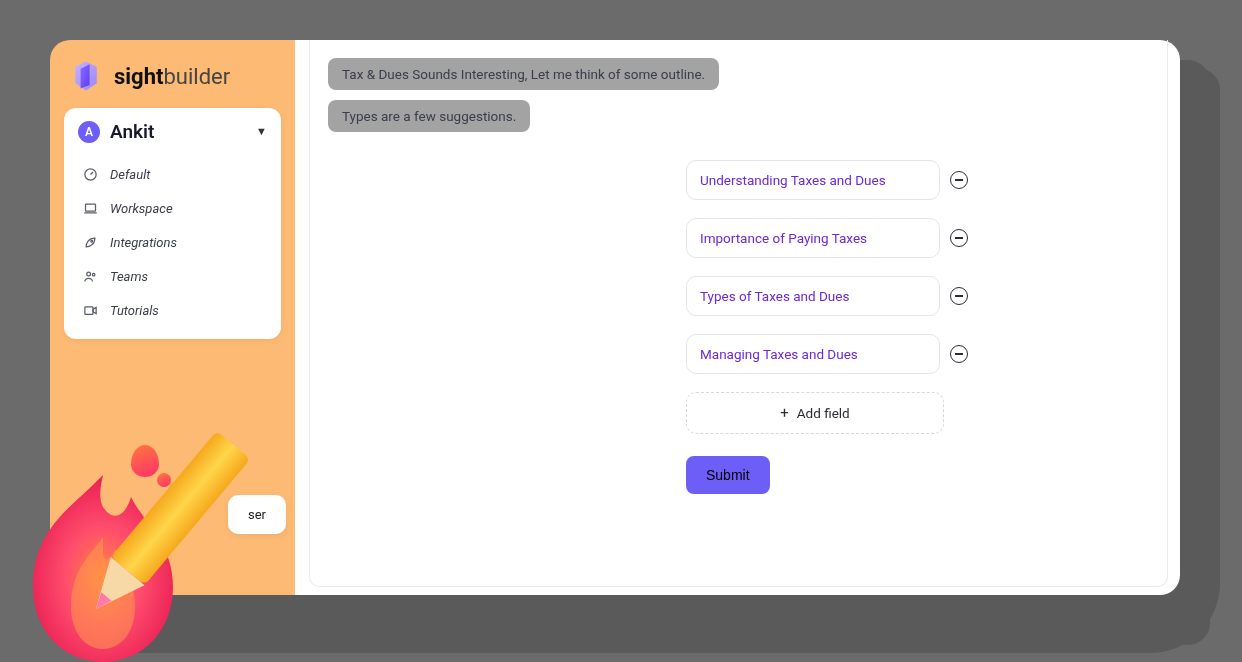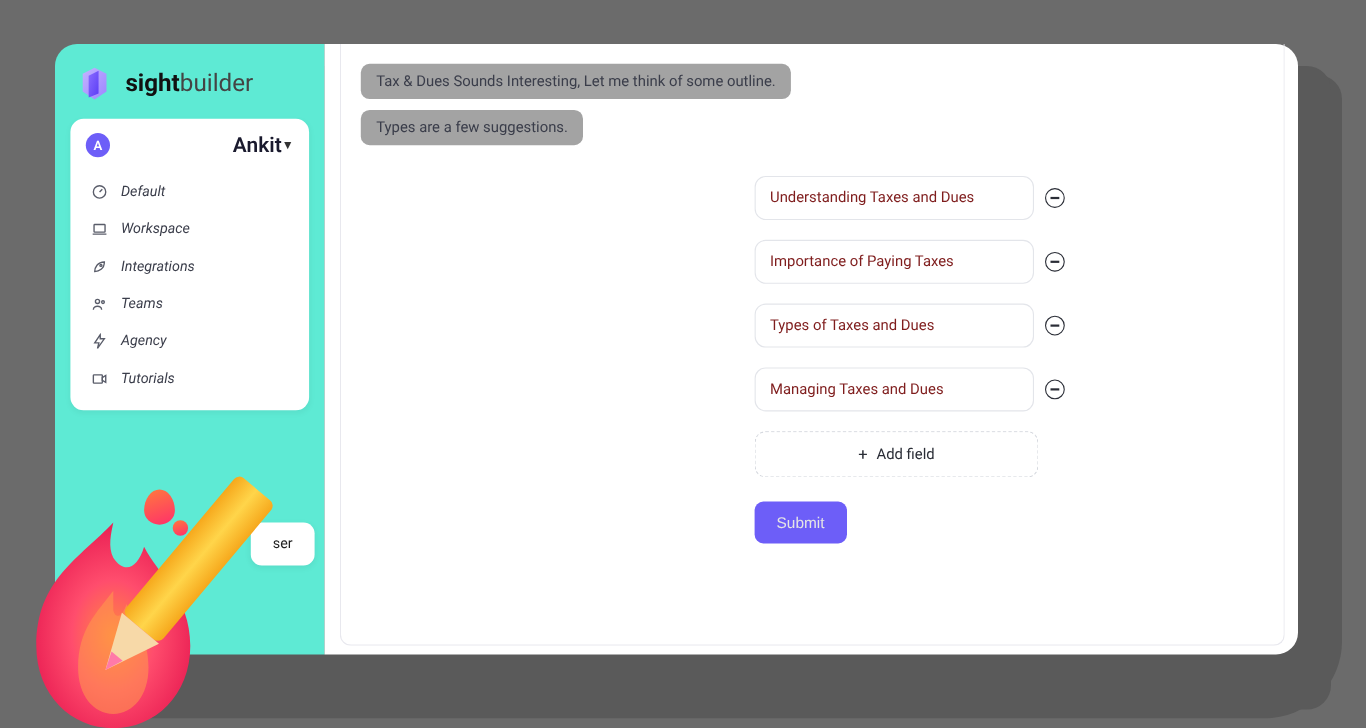--- a/index.html
+++ b/index.html
@@ -1,53 +1,53 @@
 <!DOCTYPE html>
 <html><head>
 <meta charset="utf-8">
 <style>
 * { margin: 0; padding: 0; box-sizing: border-box; }
 body { font-family: -apple-system, BlinkMacSystemFont, "Segoe UI", Roboto, sans-serif; background: #6b6b6b; width: 1242px; height: 662px; overflow: hidden; position: relative; }
 .shadow-wrap { position: absolute; left: 50px; top: 40px; }
 .app-shadow { position: absolute; left: 20px; top: 20px; width: 1140px; height: 585px; background: #5a5a5a; border-radius: 22px; }
 .app-shadow.s2 { left: 30px; top: 28px; border-bottom-right-radius: 70px; }
 .app-window { position: relative; width: 1130px; height: 555px; background: transparent; border-radius: 20px; display: flex; }
-.sidebar { width: 245px; background: #5eead4; border-radius: 20px 0 0 20px; padding: 14px 14px; position: relative; text-align: right; }
+.sidebar { width: 245px; background: #fdba74; border-radius: 20px 0 0 20px; padding: 14px 14px; position: relative; }
 .logo-row { display: flex; align-items: center; gap: 10px; padding: 4px 4px 14px 4px; }
 .logo-mark { width: 36px; height: 36px; position: relative; }
 .logo-mark svg { width: 36px; height: 36px; }
 .logo-text { font-size: 22px; color: #1a1a2e; }
 .logo-text .bold { font-weight: 700; color: #111; }
 .logo-text .light { font-weight: 400; color: #444; }
 .user-card { background: #fff; border-radius: 12px; padding: 8px; box-shadow: 0 2px 6px rgba(0,0,0,0.05); }
 .user-row { display: flex; align-items: center; padding: 4px 6px 10px 6px; }
 .avatar { width: 22px; height: 22px; border-radius: 50%; background: #6d5ef8; color: #fff; font-size: 12px; font-weight: 600; display: flex; align-items: center; justify-content: center; margin-right: 10px; }
 .user-name { font-weight: 600; color: #1a1a2e; font-size: 19px; flex: 1; }
 .caret { font-size: 11px; color: #333; }
 .nav-list { list-style: none; padding: 4px 0; }
 .nav-item { display: flex; align-items: center; gap: 12px; padding: 9px 10px; font-size: 13px; color: #3a3d4a; cursor: pointer; border-radius: 8px; font-style: italic; }
 .nav-icon { width: 16px; height: 16px; color: #5a5d6a; display: flex; align-items: center; justify-content: center; font-size: 14px; }
 .decor { position: absolute; left: -55px; bottom: -80px; width: 280px; height: 260px; pointer-events: none; }
 .flame { position: absolute; left: 8px; bottom: 8px; width: 200px; height: 200px; }
 .dot1 { position: absolute; left: 136px; top: 30px; width: 28px; height: 32px; background: linear-gradient(160deg,#ff7a3d,#ff2f6b); border-radius: 50% 50% 50% 50% / 60% 60% 40% 40%; }
 .dot2 { position: absolute; left: 162px; top: 58px; width: 14px; height: 14px; background: linear-gradient(160deg,#ff7a3d,#ff2f6b); border-radius: 50%; }
 .pencil { position: absolute; left: 78px; top: 4px; width: 180px; height: 220px; transform: rotate(40deg); }
-.user-btn-partial { position: absolute; left: 178px; bottom: 81px; background: #fff; border-radius: 10px; padding: 12px 20px; font-size: 13px; color: #222; box-shadow: 0 2px 6px rgba(0,0,0,0.06); }
+.user-btn-partial { position: absolute; left: 178px; bottom: 61px; background: #fff; border-radius: 10px; padding: 12px 20px; font-size: 13px; color: #222; box-shadow: 0 2px 6px rgba(0,0,0,0.06); }
 .main { flex: 1; background: #fff; border-radius: 0 20px 20px 0; position: relative; }
 .content-panel { position: absolute; left: 14px; top: 0; right: 12px; bottom: 8px; border: 1px solid #e8e8ee; border-top: none; border-radius: 0 0 10px 10px; padding: 18px 18px 18px 18px; }
 .bubble { display: inline-block; background: #a3a3a3; color: #3a3d4a; font-size: 13.5px; padding: 8px 14px; border-radius: 8px; margin-bottom: 10px; }
 .bubble-row { width: 100%; }
 .suggestions { margin-top: 18px; margin-left: 358px; width: 282px; }
 .suggest-row { display: flex; align-items: center; gap: 10px; margin-bottom: 18px; }
-.suggest-input { flex: 1; border: 1px solid #e3e5ea; border-radius: 10px; padding: 11px 13px; font-size: 13.5px; color: #7f1d1d; background: #fff; }
+.suggest-input { flex: 1; border: 1px solid #e3e5ea; border-radius: 10px; padding: 11px 13px; font-size: 13.5px; color: #6d28d9; background: #fff; }
 .remove-btn { width: 18px; height: 18px; border-radius: 50%; border: 1.5px solid #2a2d36; display: flex; align-items: center; justify-content: center; cursor: pointer; font-size: 12px; color: #2a2d36; position: relative; }
 .remove-btn::before { content:""; width: 8px; height: 1.5px; background:#2a2d36; position: absolute; }
 .add-field { width: 258px; border: 1px dashed #d5d8de; border-radius: 10px; padding: 11px; text-align: center; font-size: 13.5px; color: #2a2d36; cursor: pointer; display: flex; align-items: center; justify-content: center; gap: 8px; }
 .plus { font-size: 15px; color: #2a2d36; }
-.submit-btn { margin-top: 22px; background: #6d5ef8; color: #e5e5e5; border: none; border-radius: 8px; padding: 11px 20px; font-size: 14px; font-weight: 500; cursor: pointer; }
+.submit-btn { margin-top: 22px; background: #6d5ef8; color: #000000; border: none; border-radius: 8px; padding: 11px 20px; font-size: 14px; font-weight: 500; cursor: pointer; }
 </style>
 </head>
 <body>
 
 <div class="shadow-wrap">
   <div class="app-shadow s2"></div>
   <div class="app-shadow"></div>
   <div class="app-window">
 
     <div class="sidebar">
@@ -113,28 +113,20 @@
                   <circle cx="9" cy="8" r="3"></circle>
                   <path d="M3 20c0-3 3-5 6-5s6 2 6 5"></path>
                   <circle cx="17" cy="9" r="2"></circle>
                 </svg>
             </span>
             <span>Teams</span>
           </li>
           <li class="nav-item">
             <span class="nav-icon">
               <svg width="15" height="15" viewBox="0 0 24 24" fill="none" stroke="currentColor" stroke-width="2">
-                  <path d="M13 2 L5 14h6l-2 8 10-14h-6z"></path>
-                </svg>
-            </span>
-            <span>Agency</span>
-          </li>
-          <li class="nav-item">
-            <span class="nav-icon">
-              <svg width="15" height="15" viewBox="0 0 24 24" fill="none" stroke="currentColor" stroke-width="2">
                   <rect x="3" y="6" width="13" height="12" rx="1"></rect>
                   <path d="M16 10l5-3v10l-5-3z"></path>
                 </svg>
             </span>
             <span>Tutorials</span>
           </li>
         </ul>
       </div>
 
       <div class="user-btn-partial">ser</div>

